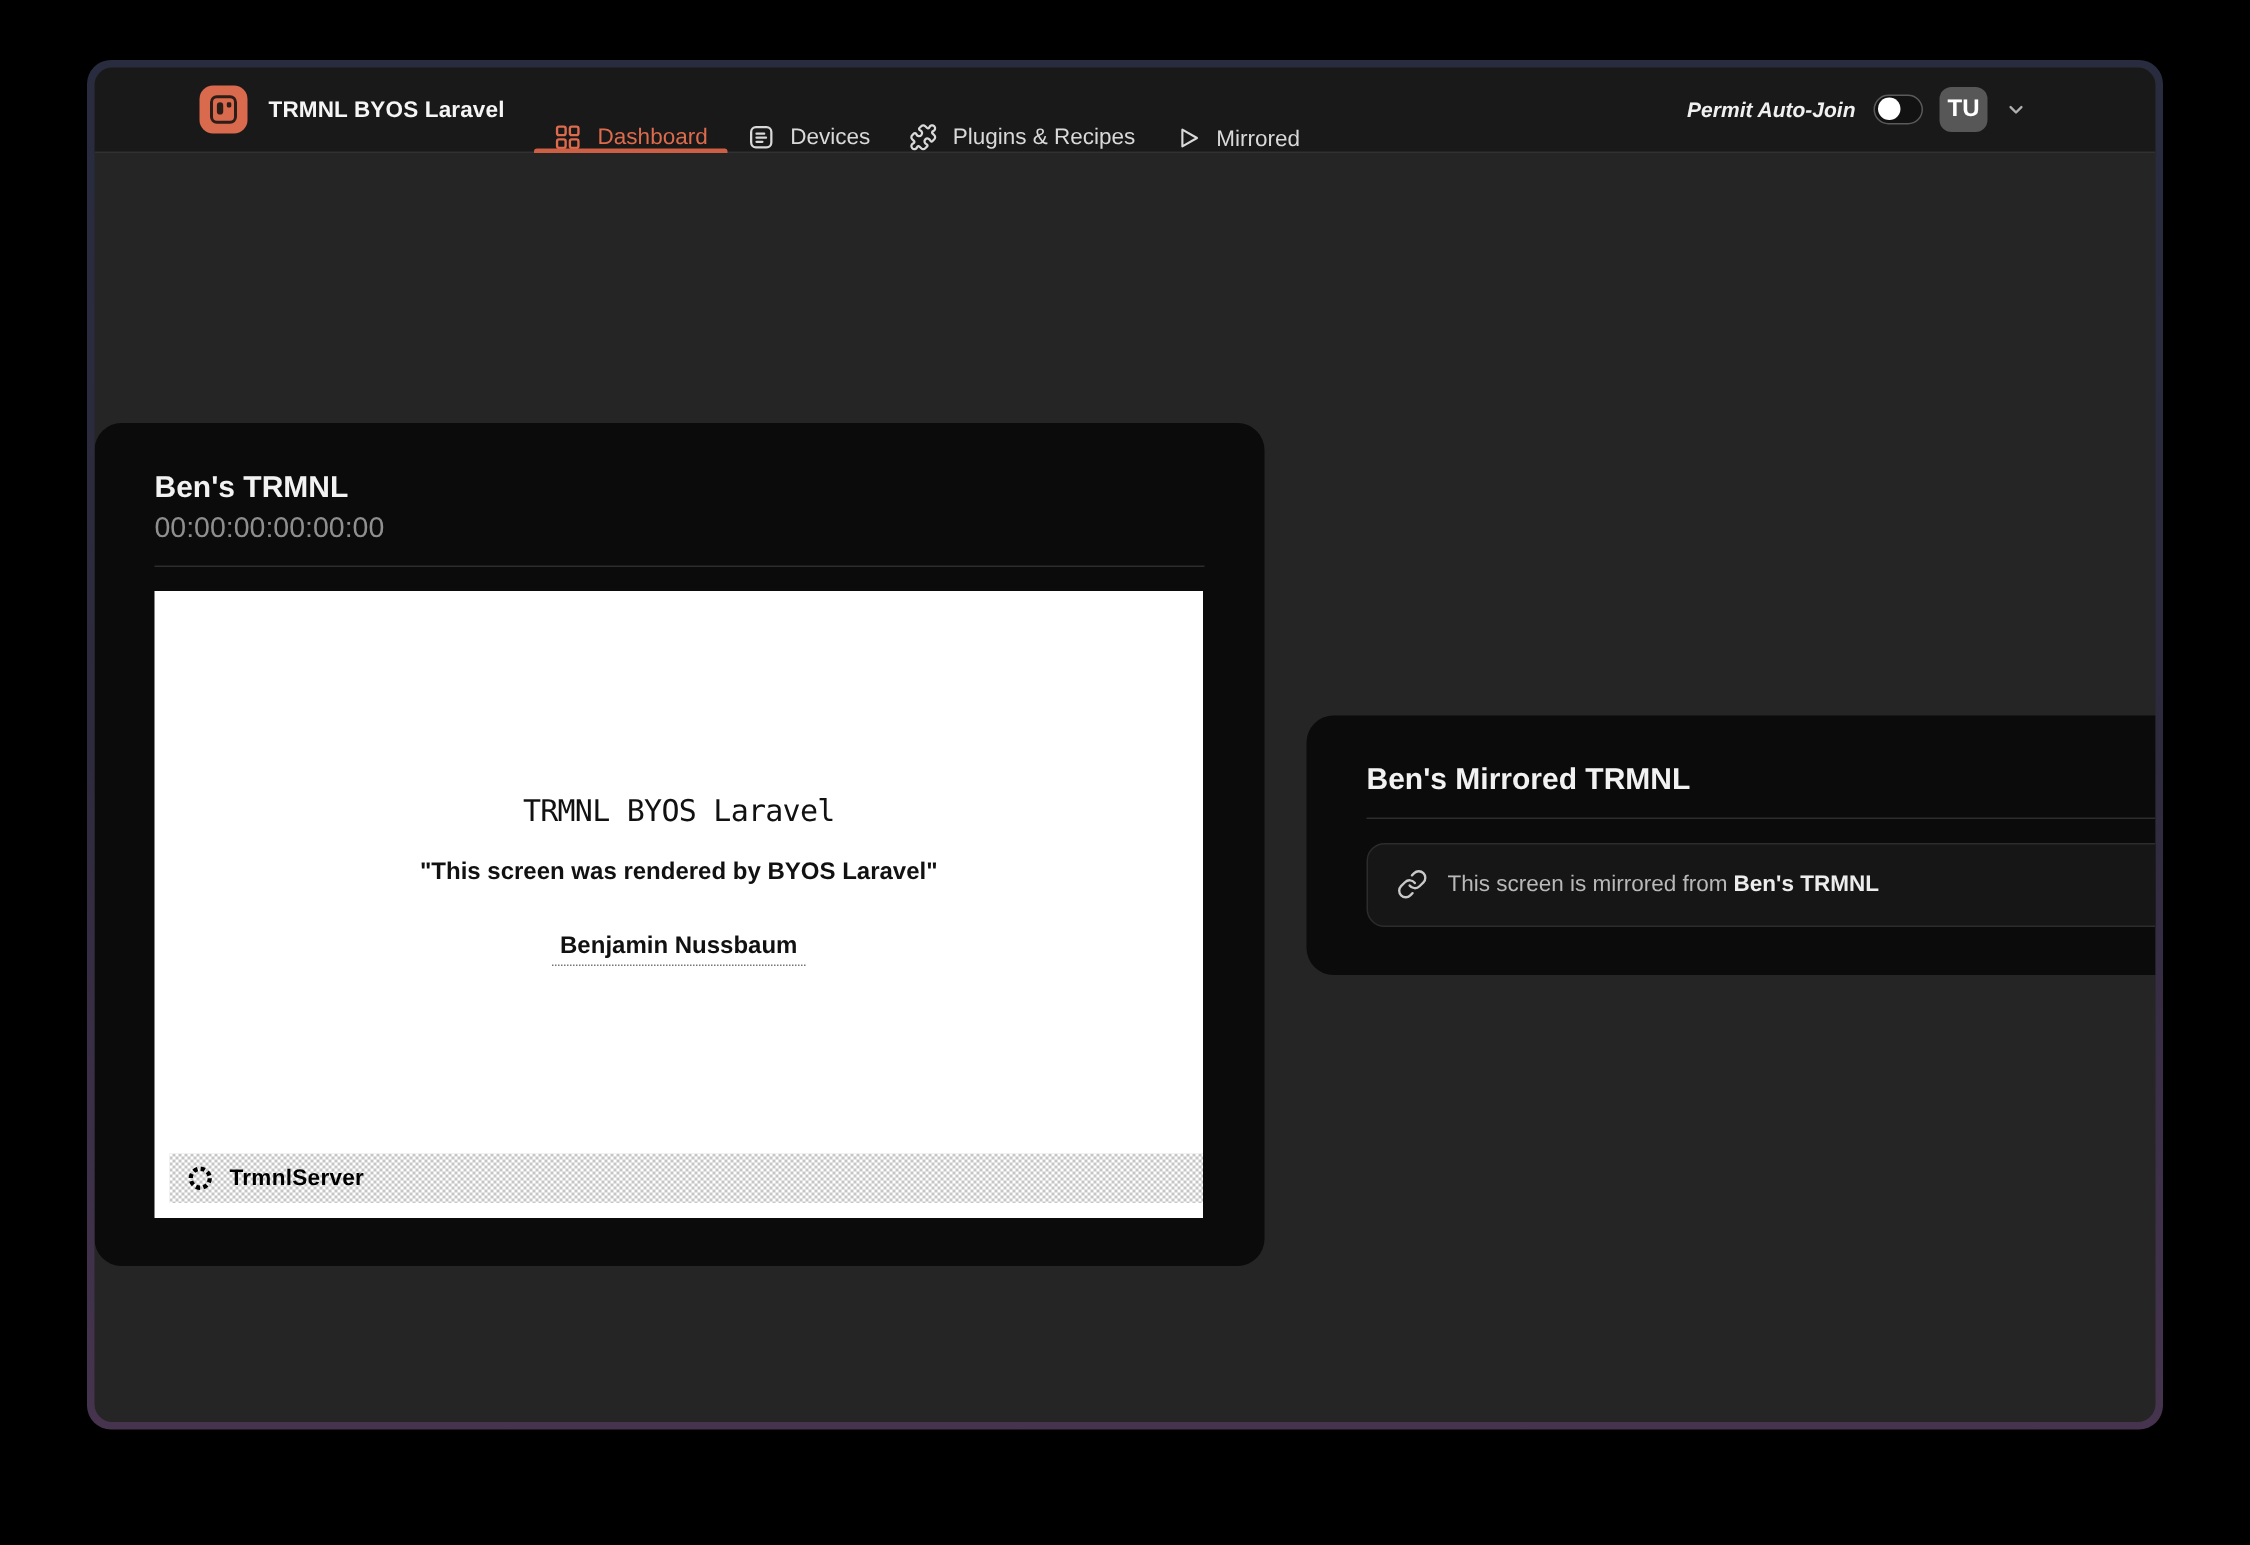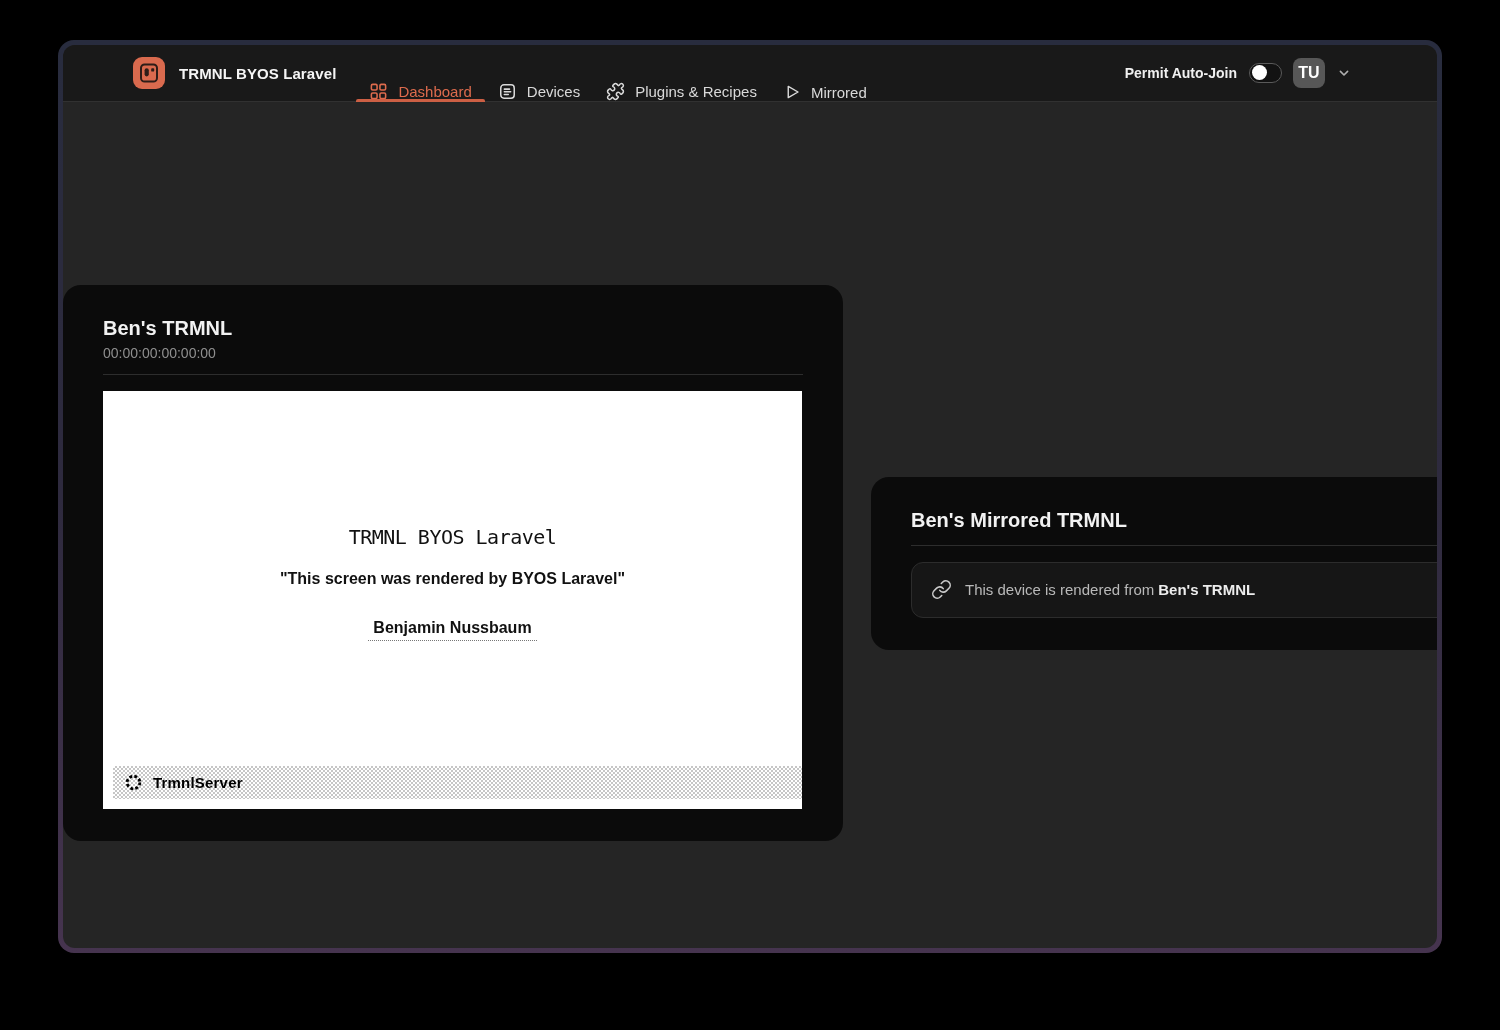--- a/index.html
+++ b/index.html
@@ -37,21 +37,21 @@
     padding:0 13px; font-size:15px; font-weight:500; color:#d9d9d9; cursor:pointer;
   }
   .nav-item svg { flex:none; }
   .nav-item.active { color:#dd6b4d; }
   .nav-item.active::after {
     content:""; position:absolute; left:0; right:0; bottom:-1px; height:3px;
     background:#cc5f44; border-radius:2px 2px 0 0;
   }
 
   .nav-right { margin-left:auto; display:flex; align-items:center; gap:11px; }
-  .auto-join-label { font-size:14px; font-weight:600; color:#f0f0f0; margin-right:1px; }
+  .auto-join-label { font-size:14px; font-weight:600; color:#f0f0f0; margin-right:1px;font-style:italic; }
   .toggle {
     width:33px; height:20px; border-radius:10px; background:#121212;
     border:1.5px solid #5a5a5a; position:relative; cursor:pointer; flex:none;
   }
   .toggle .knob {
     position:absolute; left:1.5px; top:1.2px; width:15px; height:15px;
     border-radius:50%; background:#fff;
   }
   .avatar {
     width:32px; height:30px; border-radius:8px; background:#575757;
@@ -63,21 +63,21 @@
   
   .content {
     flex:1; overflow:hidden; display:flex; flex-direction:row;
     align-items:center; padding-top:76px; gap:28px;
   }
   .device-card {
     flex:none; width:780px; background:#0b0b0b; border-radius:18px;
     padding:32px 40px;
   }
   .card-title { font-size:20px; font-weight:600; color:#f2f2f2; margin-bottom:5px; }
-  .card-mac { font-size:14px; color:#8f8f8f; }
+  .card-mac { font-size:19px; color:#8f8f8f; }
   .card-divider { border:none; border-top:1px solid #2d2d2d; margin:13px 0 16px; }
 
   
   .eink-screen {
     position:relative; width:699px; height:418px; background:#fff;
     text-align:center; color:#141414;
   }
   .eink-heading {
     padding-top:134px; font-family:"DejaVu Sans Mono", monospace;
     font-size:20px; letter-spacing:-0.5px; color:#111;
@@ -208,21 +208,21 @@
           <h2 class="card-title">Ben's Mirrored TRMNL</h2>
           <hr class="card-divider">
           <div class="mirror-box">
             <span>
               <svg width="21" height="21" viewBox="0 0 24 24" fill="none" stroke="#c9c9c9" stroke-width="1.8" stroke-linecap="round" stroke-linejoin="round">
                 <path d="M10 13a5 5 0 0 0 7.54.54l3-3a5 5 0 0 0-7.07-7.07l-1.72 1.71"></path>
                 <path d="M14 11a5 5 0 0 0-7.54-.54l-3 3a5 5 0 0 0 7.07 7.07l1.71-1.71"></path>
               </svg>
             </span>
             <span class="mirror-text">
-              <span>This device is rendered from</span><span class="mirror-source">Ben's TRMNL</span>
+              <span>This screen is mirrored from</span><span class="mirror-source">Ben's TRMNL</span>
             </span>
           </div>
         </section>
 
       </main>
     </div>
   </div>
 </div>
 
 </body></html>

